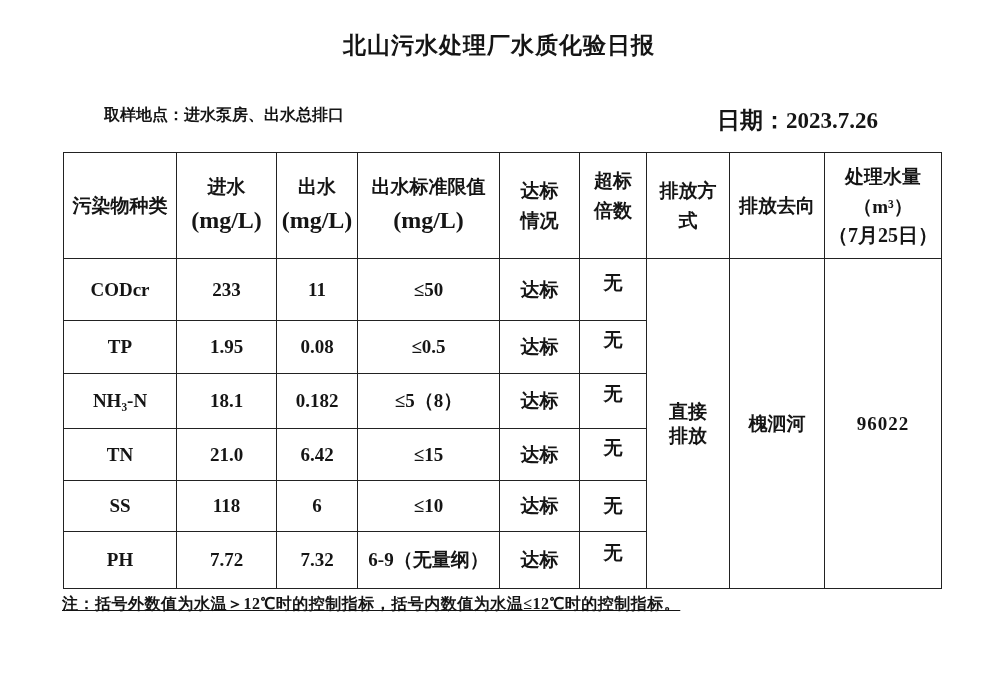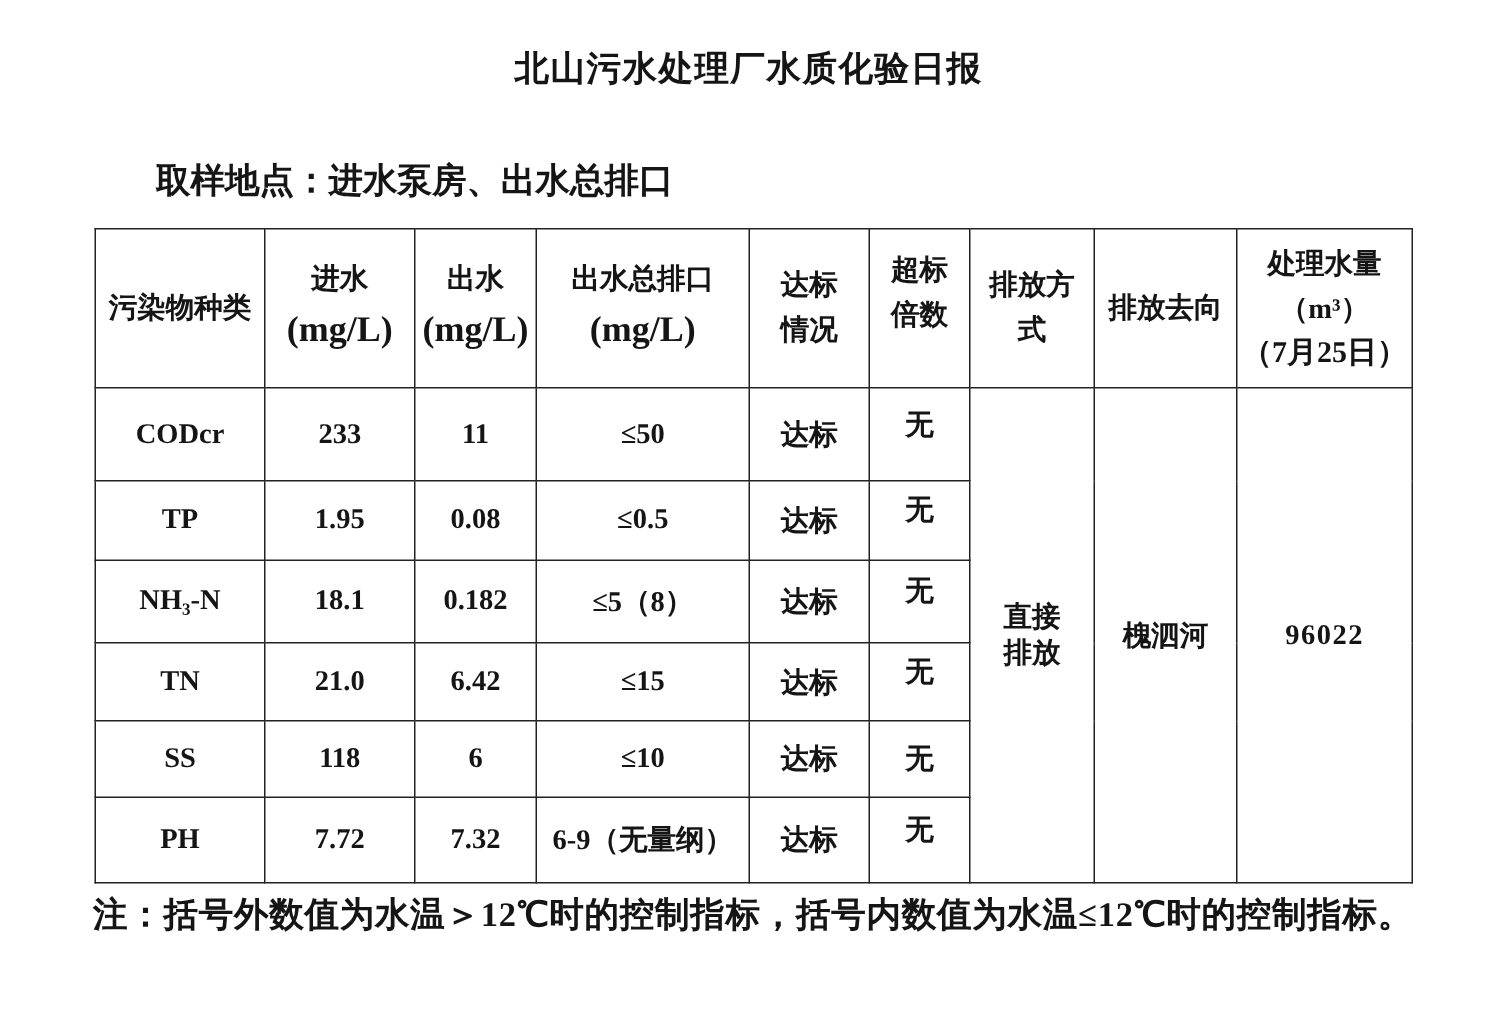--- a/index.html
+++ b/index.html
@@ -17,21 +17,21 @@
     top: 30px; left: 0;
     width: 100%;
     text-align: center;
     font-size: 23px;
     font-weight: bold;
     letter-spacing: 1px;
   }
   .meta-sampling {
     position: absolute;
     left: 104px; top: 105px;
-    font-size: 23px;
+    font-size: 16px;
     font-weight: bold;
     font-family: Liberation Mono, monospace;
   }
   .meta-date {
     position: absolute;
     left: 717px; top: 105px;
     font-size: 23px;
     font-weight: bold;
   }
   table.report {
@@ -64,34 +64,36 @@
   .raised-hdr { position: relative; top: -10px; }
   .method-line { line-height: 1; margin: 5px 0; }
   td.volume-cell {
     font-size: 32px;
     font-weight: normal;
     letter-spacing: 1px;
   }
   .note {
     position: absolute;
     left: 62px; top: 594px;
-    font-size: 23px;
+    font-size: 16px;
     font-weight: bold;
     letter-spacing: 0.5px;
     white-space: nowrap;
+    text-decoration: underline;
   }
 </style>
 </head>
 <body>
 
 <div class="page">
 
   <div class="title">北山污水处理厂水质化验日报</div>
 
   <div class="meta-sampling">取样地点：进水泵房、出水总排口</div>
+  <div class="meta-date">日期：2023.7.26</div>
 
   <table class="report">
     <colgroup>
       <col style="width:113px">
         <col style="width:100px">
         <col style="width:81px">
       <col style="width:142px">
         <col style="width:80px">
         <col style="width:67px">
       <col style="width:83px">
@@ -103,21 +105,21 @@
         <th>污染物种类</th>
         <th>
           <div>进水</div>
           <div class="unit-line">(mg/L)</div>
         </th>
         <th>
           <div>出水</div>
           <div class="unit-line">(mg/L)</div>
         </th>
         <th>
-          <div>出水总排口</div>
+          <div>出水标准限值</div>
           <div class="unit-line">(mg/L)</div>
         </th>
         <th>
           <div>达标</div>
           <div>情况</div>
         </th>
         <th>
           <div class="raised-hdr">
             <div>超标</div>
             <div>倍数</div>

